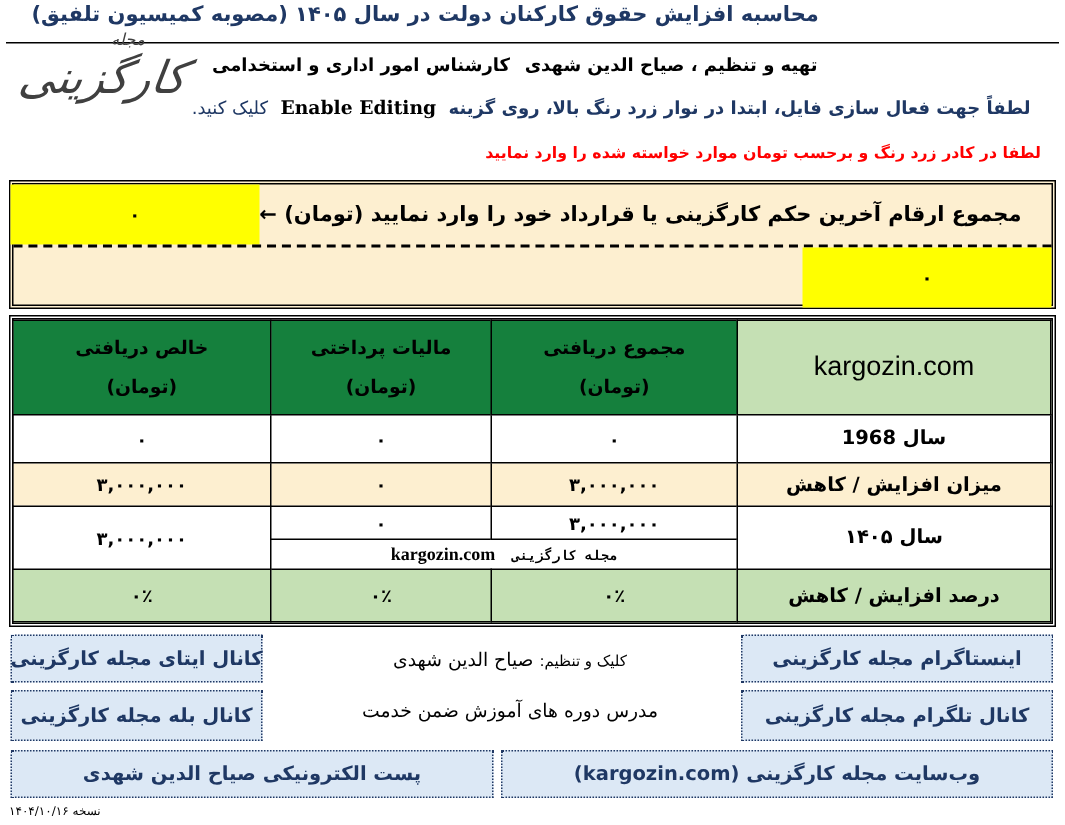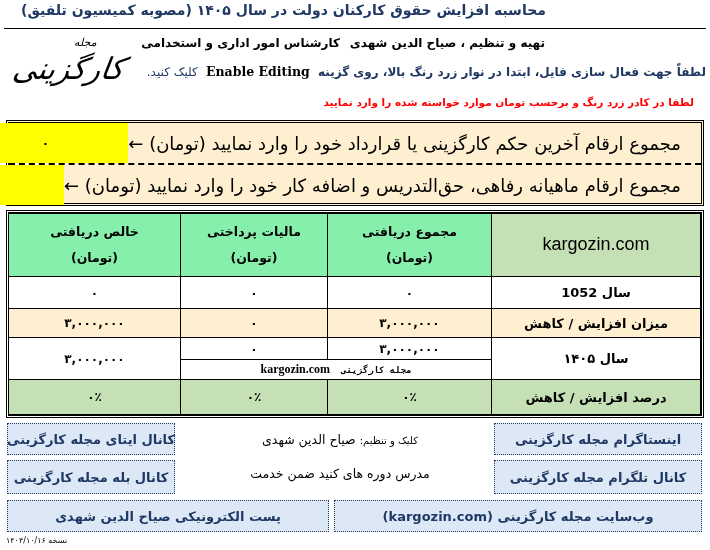--- a/index.html
+++ b/index.html
@@ -8,60 +8,60 @@
 
   .title {
     position: absolute; top: 2px; left: 0; width: 710px; height: 24px;
     text-align: left; font-size: 14px; font-weight: bold; color: #1f3864; margin-left: 21px;
   }
   .title-rule { position: absolute; top: 28px; left: 4px; width: 702px; height: 1px; background: #000; }
 
   .author { position: absolute; top: 36px; right: 165px; font-size: 12px; font-weight: bold; }
   .role { position: absolute; top: 36px; right: 370px; font-size: 12px; font-weight: bold; }
 
-  .logo { position: absolute; top: 36px; left: 52px; width: 72px; height: 72px; direction: rtl; text-align: center; color: #000000; }
+  .logo { position: absolute; top: 20px; left: 52px; width: 72px; height: 72px; direction: rtl; text-align: center; color: #404040; }
   .logo .small { display: block; font-family: "DejaVu Serif", serif; font-size: 11px; font-style: italic; text-align: left; padding-left: 22px; }
   .logo .big { display: block; font-family: "DejaVu Serif", serif; font-size: 30px; font-style: italic; line-height: 40px; transform: skewX(-8deg); }
 
   .hint {
-    position: absolute; top: 64px; right: 4px; font-size: 12px; font-weight: bold; color: #1f3864;
+    position: absolute; top: 64px; right: 23px; font-size: 12px; font-weight: bold; color: #1f3864;
     white-space: nowrap;
   }
   .hint .en { font-family: "DejaVu Serif", serif; color: #000; font-weight: bold; font-size: 12.5px; padding: 0 4px; }
   .hint .tail { font-weight: normal; }
   .warn {
     position: absolute; top: 96px; right: 16px; font-size: 10.5px; font-weight: bold; color: #ff0000; white-space: nowrap;
   }
 
   
   .input-box {
     position: absolute; top: 120px; left: 6px; width: 698px; height: 86px;
     border: 3px double #000; background: #fdefd0;
   }
   .input-row { position: absolute; left: 0; right: 0; height: 40px; display: flex; direction: rtl; }
   .input-row.r1 { top: 0; }
   .input-row.r2 { top: 42px; }
-  .input-label { flex: 1; display: flex; align-items: center; padding-right: 20px; font-size: 18px; font-weight: normal; white-space: nowrap; }
+  .input-label { flex: 1; display: flex; align-items: center; padding-right: 20px; font-size: 14px; font-weight: bold; white-space: nowrap; }
   .input-value {
     width: 166px; background: #ffff00; display: flex; align-items: center; justify-content: center;
     font-size: 12px; font-weight: bold; border: none; outline: none; text-align: center; font-family: "DejaVu Sans", sans-serif;
   }
   .dash-divider {
     position: absolute; top: 40px; left: 0; right: 0; height: 0;
     border-top: 2px dashed #000;
   }
 
   
   .main-table-wrap {
     position: absolute; top: 210px; left: 6px; width: 698px; height: 208px;
     border: 3px double #000;
   }
   table.main { width: 100%; height: 100%; border-collapse: collapse; direction: rtl; table-layout: fixed; }
   table.main td { border: 1px solid #000; text-align: center; font-size: 12px; font-weight: bold; }
-  table.main td.hdr { background: #86efac; height: 62px; line-height: 26px; font-size: 12.5px; }
+  table.main td.hdr { background: #15803d; height: 62px; line-height: 26px; font-size: 12.5px; }
   table.main td.brand { background: #c5e0b4; font-size: 18px; font-weight: normal; font-family: "Liberation Sans", sans-serif; color: #000; }
   table.main td.rowlbl { font-size: 13px; }
   table.main tr.shade td { background: #fdefd0; }
   table.main tr.green td.g { background: #c5e0b4; }
   .credit { font-family: "Liberation Serif", serif; font-size: 13px; font-weight: normal; }
   .credit .fa { font-family: Liberation Mono, monospace; font-size: 9px; padding-left: 8px; }
 
   
   .link-box {
     position: absolute; background: #dce8f5; border: 1.5px dotted #203864;
@@ -93,21 +93,20 @@
 </div>
 <div class="warn">لطفا در کادر زرد رنگ و برحسب تومان موارد خواسته شده را وارد نمایید</div>
 
 <div class="input-box">
   <div class="input-row r1">
     <div class="input-label">مجموع ارقام آخرین حکم کارگزینی یا قرارداد خود را وارد نمایید (تومان)  ←</div>
     <input class="input-value" value="۰" style="">
   </div>
   <div class="dash-divider"></div>
   <div class="input-row r2">
-    <div class="input-label">مجموع ارقام ماهیانه رفاهی، حق‌التدریس و اضافه کار خود را وارد نمایید (تومان)  ←</div>
     <input class="input-value" value="۰" style="">
   </div>
 </div>
 
 <div class="main-table-wrap">
   <table class="main">
     <colgroup>
       <col style="width:209px">
         <col style="width:164px">
         <col style="width:147px">
@@ -123,21 +122,21 @@
       <td class="hdr">
         <div>مالیات پرداختی</div>
         <div>(تومان)</div>
       </td>
       <td class="hdr">
         <div>خالص دریافتی</div>
         <div>(تومان)</div>
       </td>
     </tr>
     <tr style="height:32px">
-      <td class="rowlbl">سال 1052</td>
+      <td class="rowlbl">سال 1968</td>
       <td>۰</td>
       <td>۰</td>
       <td>۰</td>
     </tr>
     <tr class="shade" style="height:28px">
       <td class="rowlbl">میزان افزایش / کاهش</td>
       <td>۳,۰۰۰,۰۰۰</td>
       <td>۰</td>
       <td>۳,۰۰۰,۰۰۰</td>
     </tr>
@@ -167,15 +166,15 @@
 <div class="link-box" style="top:460px; right:8px; width:208px; height:34px;">کانال تلگرام مجله کارگزینی</div>
 <div class="link-box" style="top:423px; left:7px; width:168px; height:32px;">کانال ایتای مجله کارگزینی</div>
 <div class="link-box" style="top:460px; left:7px; width:168px; height:34px;">کانال بله مجله کارگزینی</div>
 <div class="link-box" style="top:500px; right:8px; width:368px; height:32px;">وب‌سایت مجله کارگزینی (kargozin.com)</div>
 <div class="link-box" style="top:500px; left:7px; width:322px; height:32px;">پست الکترونیکی صیاح الدین شهدی</div>
 
 <div class="center-text" style="top:432px; left:190px; width:300px;">
   <span class="small">کلیک و تنظیم:</span>
   <span>صیاح الدین شهدی</span>
 </div>
-<div class="center-text" style="top:466px; left:190px; width:300px;">مدرس دوره های کنید ضمن خدمت</div>
+<div class="center-text" style="top:466px; left:190px; width:300px;">مدرس دوره های آموزش ضمن خدمت</div>
 
 <div class="version">نسخه ۱۴۰۴/۱۰/۱۶</div>
 
 </body></html>

